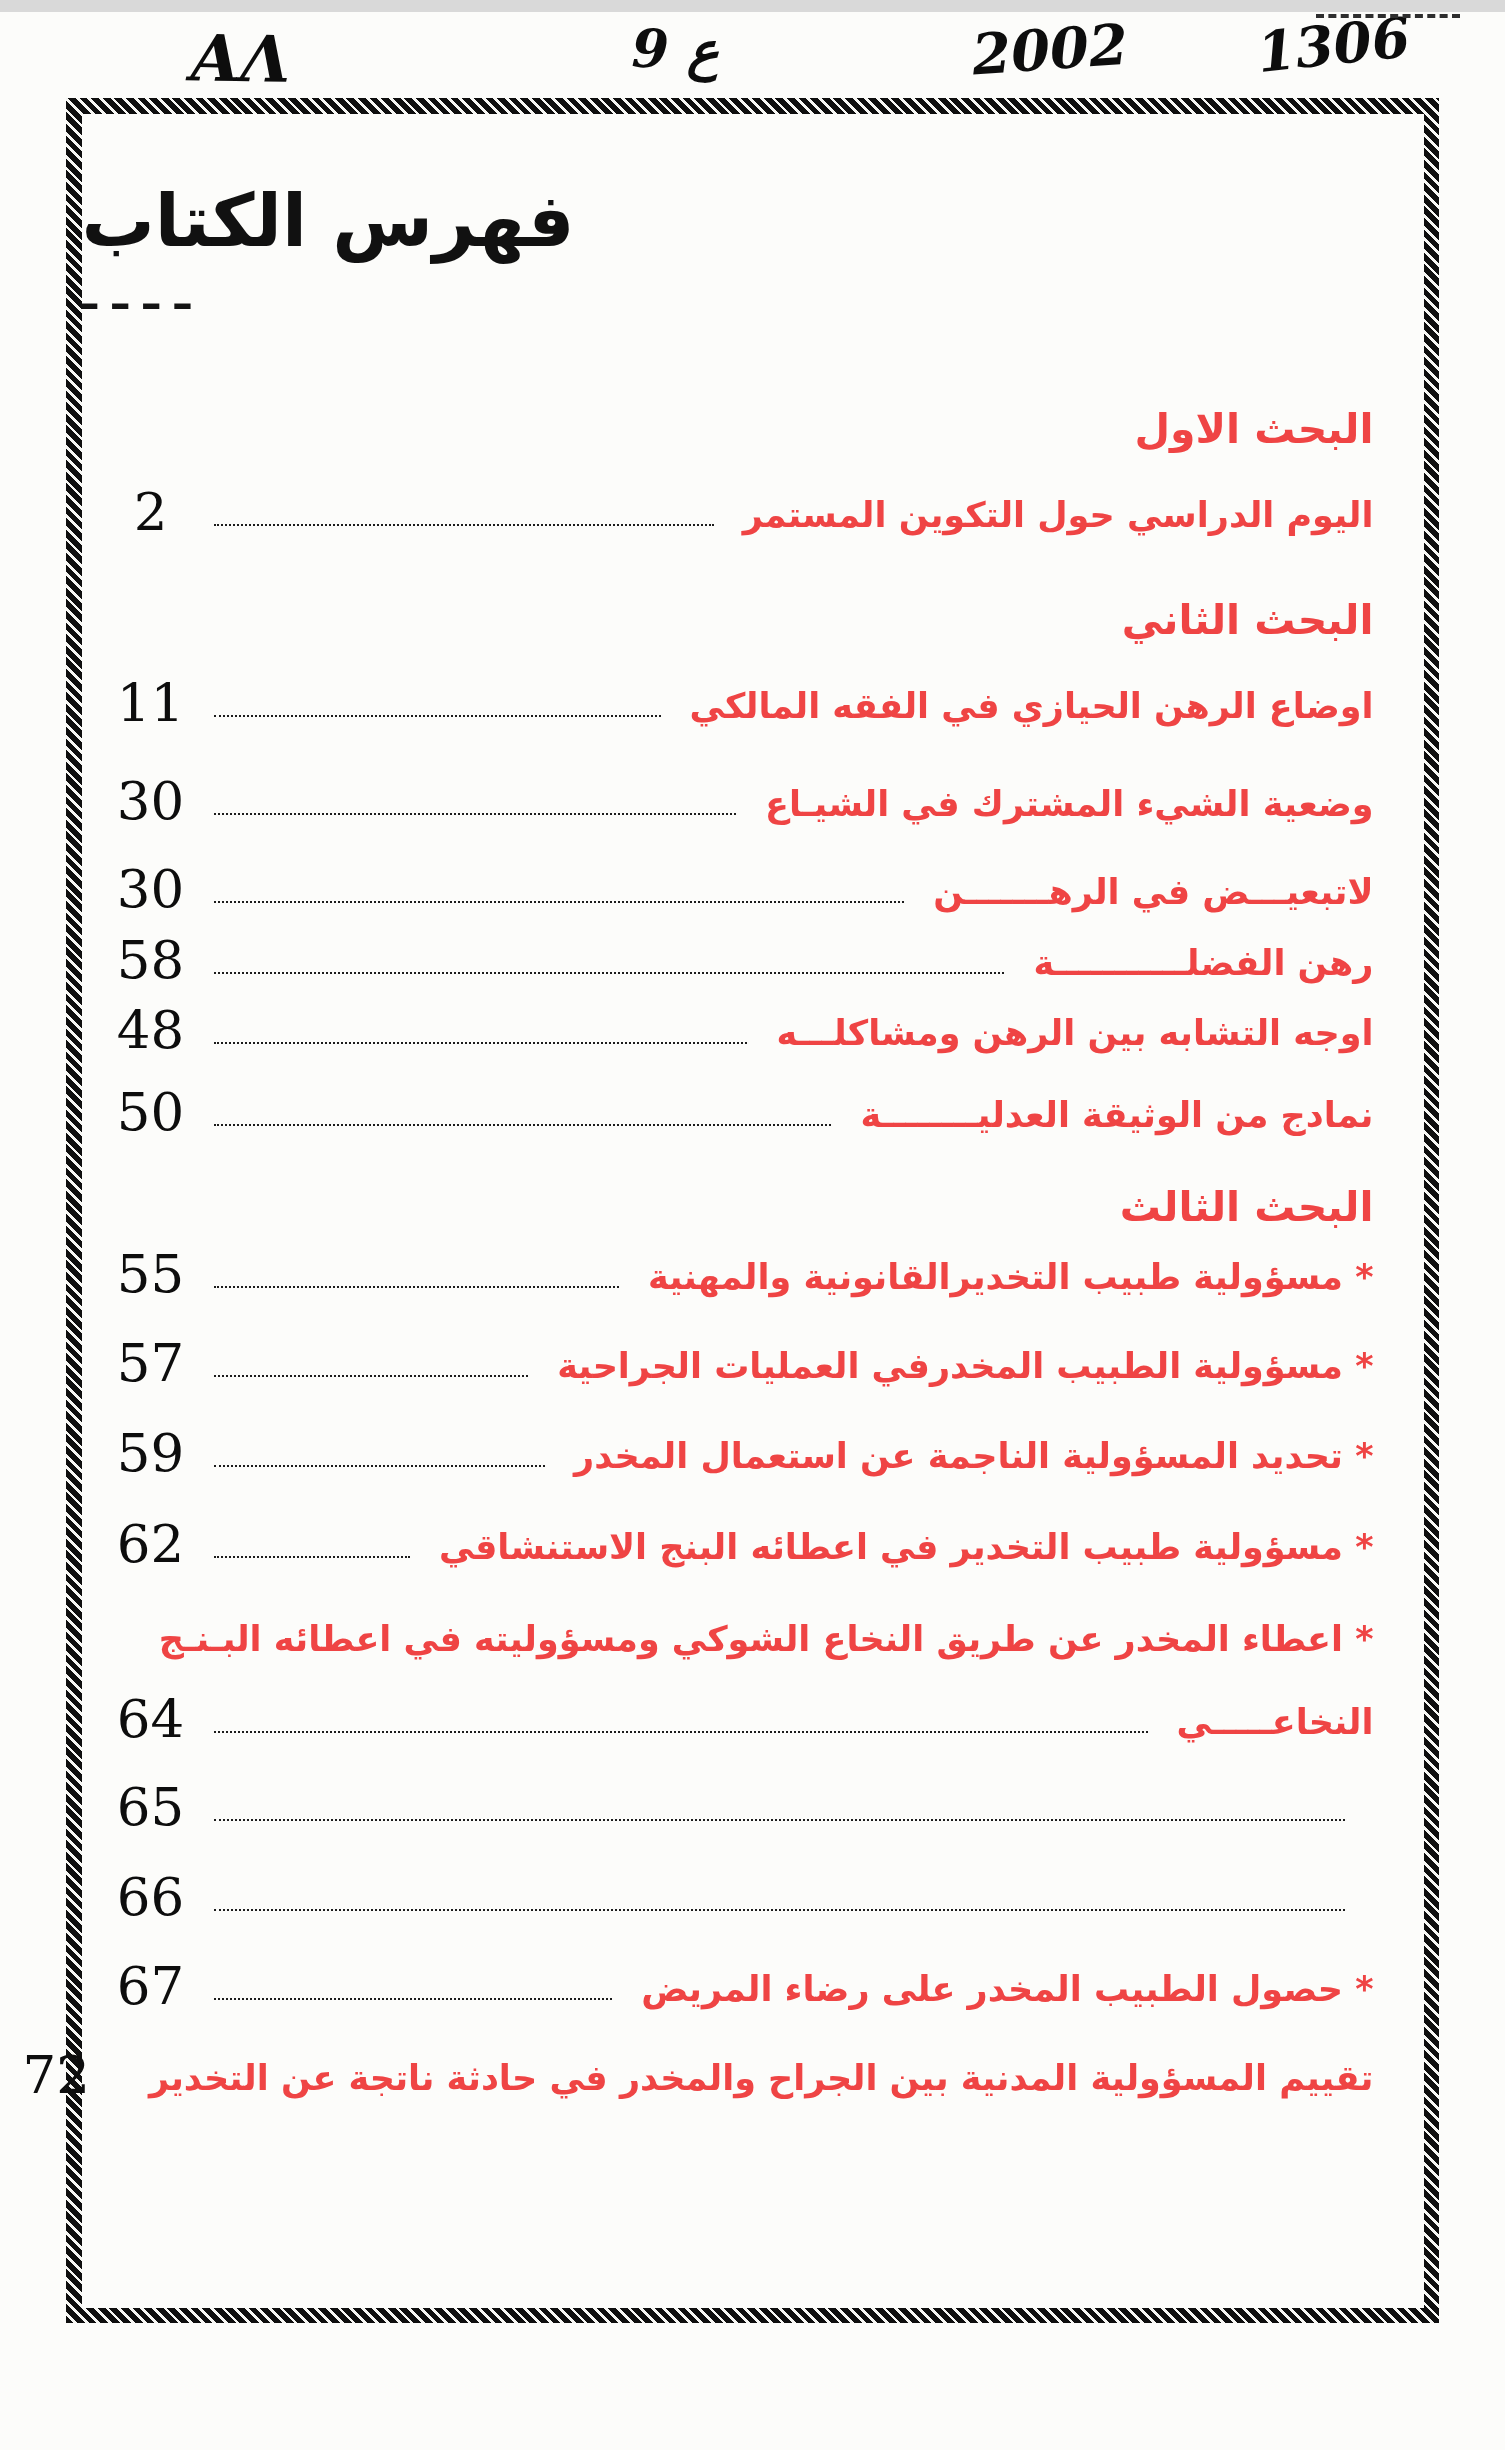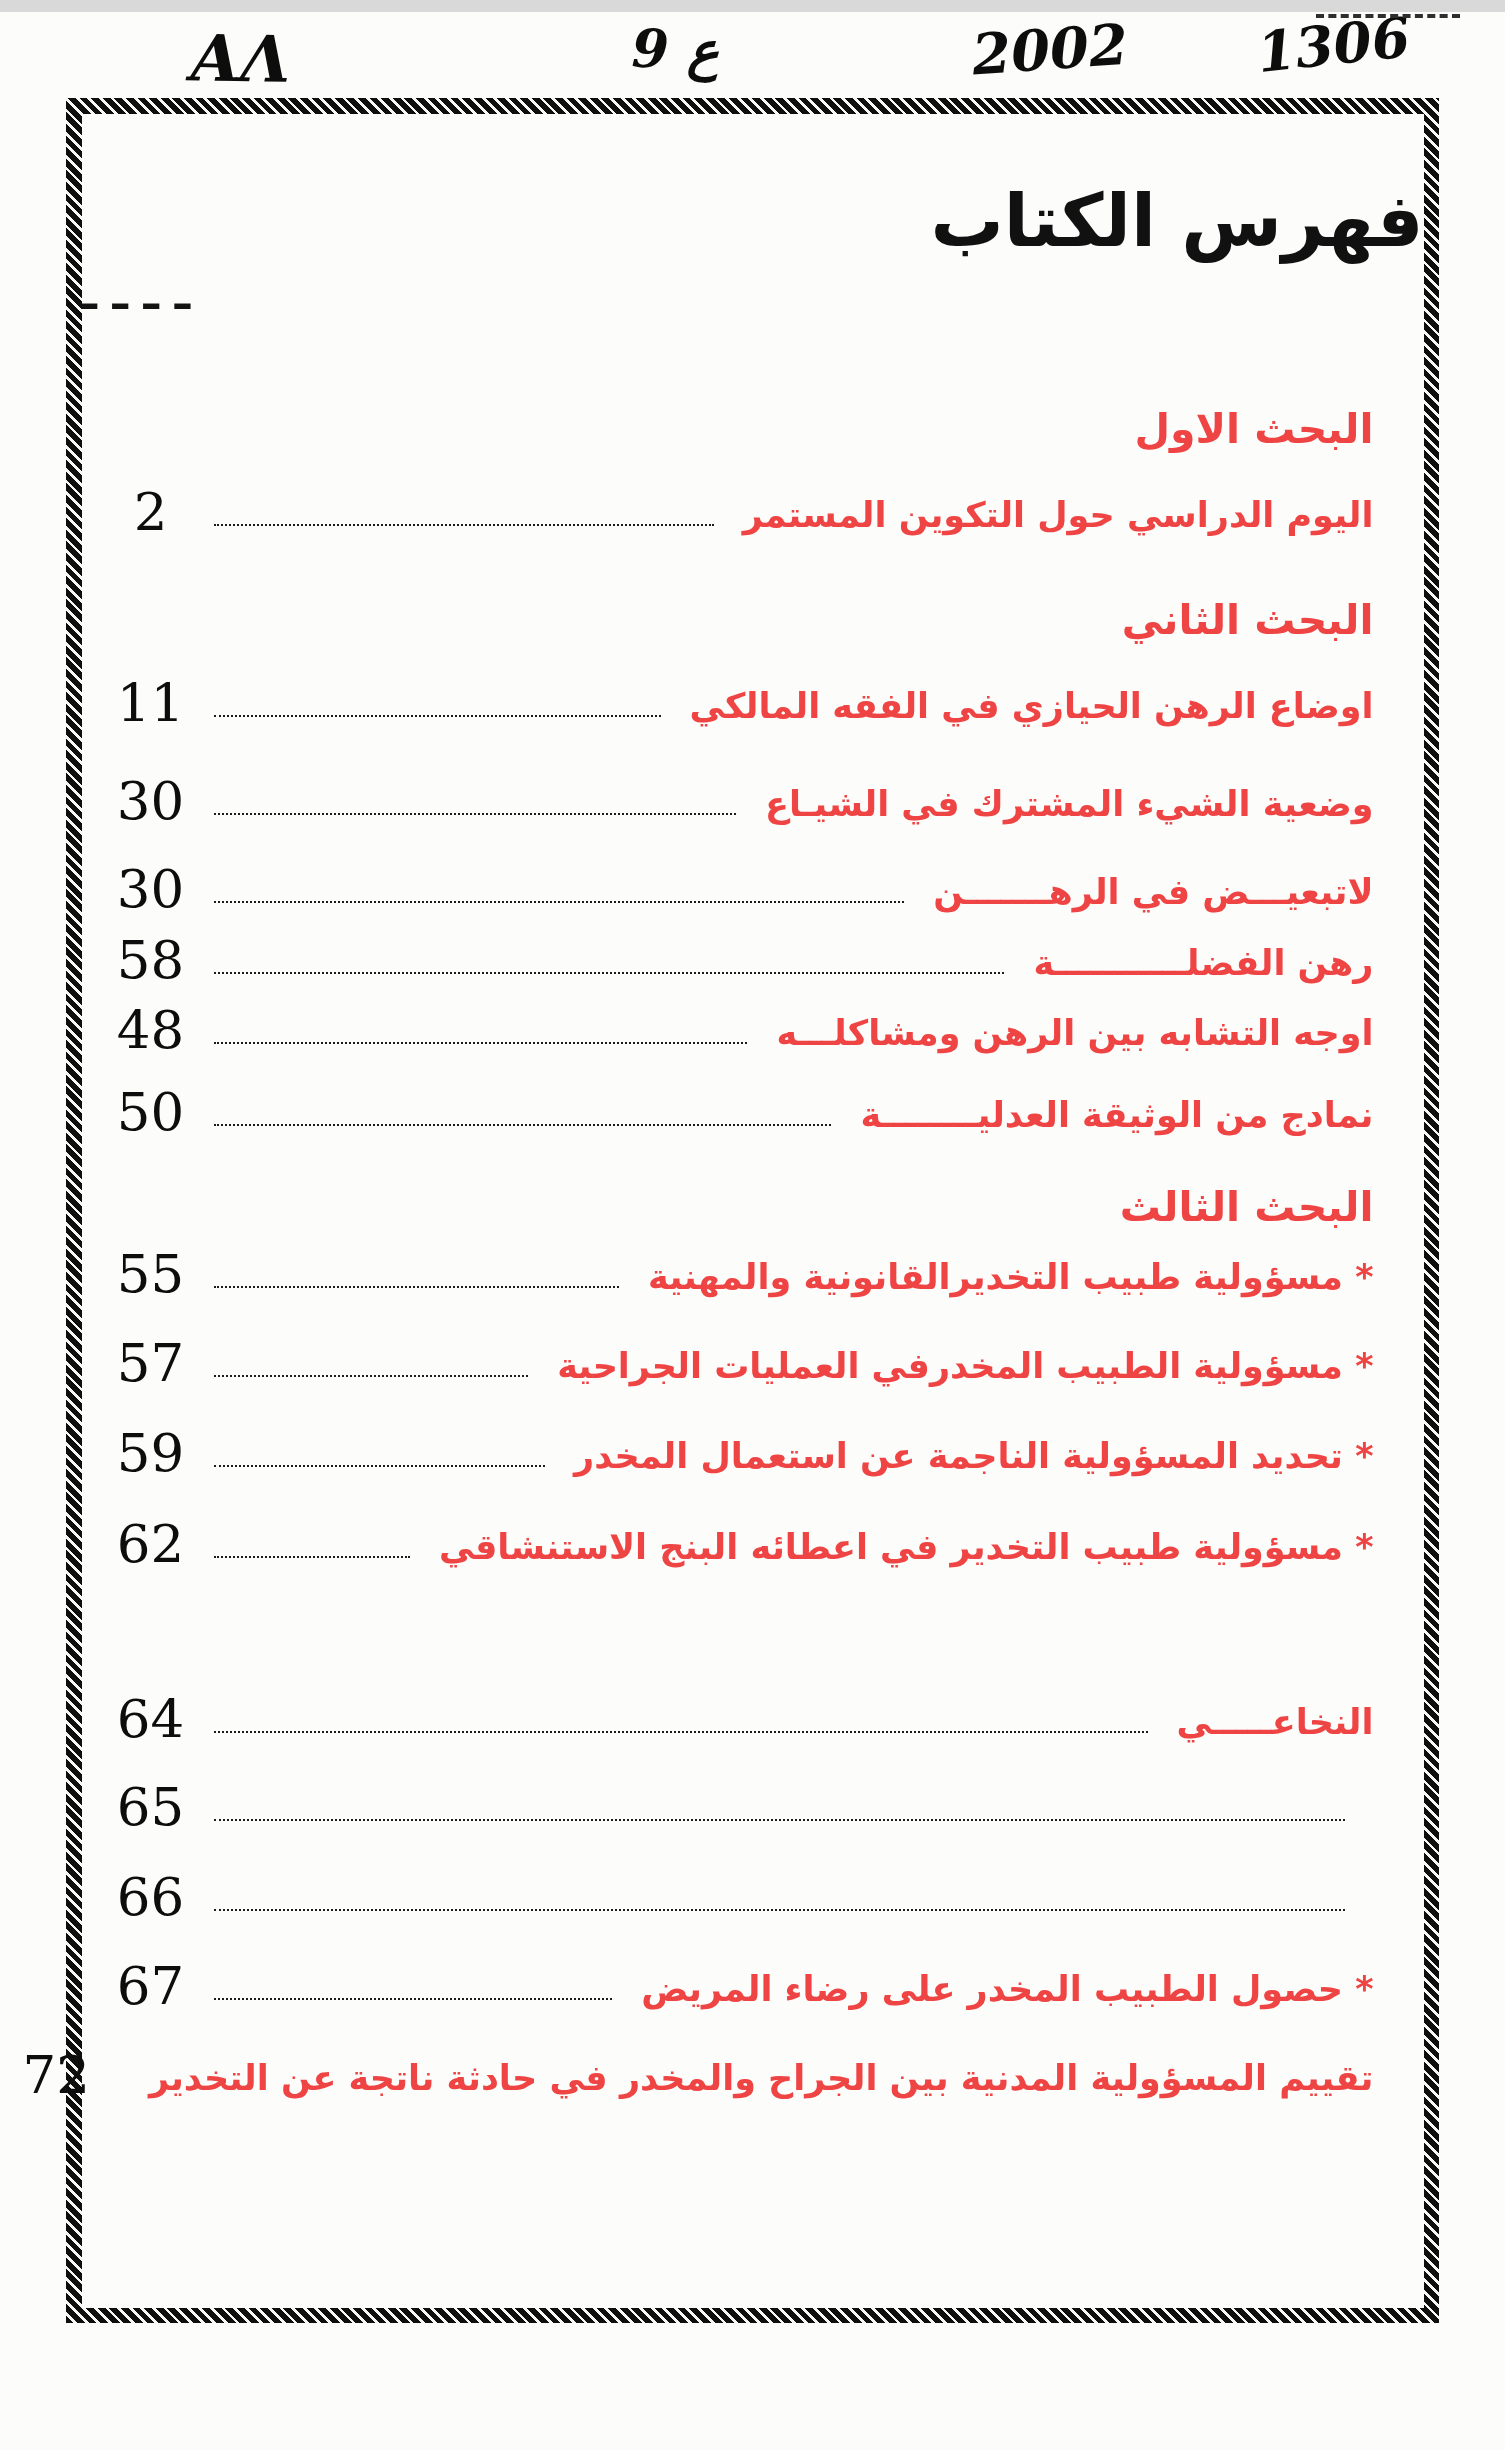--- a/index.html
+++ b/index.html
@@ -21,21 +21,21 @@
   
   .artifact{position:absolute;top:1.8px;left:1316px;width:144px;height:0;border-top:4.5px dashed #2e2e2e;}
   
   .frame{
     position:absolute;left:66px;top:86px;width:1373px;height:2225px;
     background:repeating-linear-gradient(45deg,#0f0f0f 0 5.5px,#f7f7f4 5.5px 8.2px);
   }
   .inner{position:absolute;inset:15.5px;background:#fcfcfa;}
   
   .title-row{
-    position:absolute;left:0;right:0;top:64px;text-align:right;
+    position:absolute;left:0;right:0;top:64px;text-align:left;
     font-weight:bold;font-size:73px;direction:rtl;
   }
   .underline-row{
     position:absolute;left:0;right:0;top:153px;
     font-weight:bold;font-size:45px;letter-spacing:14.6px;color:#131313;
   }
   
   .row{
     position:absolute;left:18px;right:50px;height:62px;
     display:flex;align-items:flex-end;direction:rtl;
@@ -145,20 +145,23 @@
         <span class="leader"></span>
         <span class="num">59</span>
       </div>
 
       <div class="row" style="top:1396px">
         <span class="t">* مسؤولية طبيب التخدير في اعطائه البنج الاستنشاقي</span>
         <span class="leader"></span>
         <span class="num">62</span>
       </div>
 
+      <div class="row" style="top:1488px">
+        <span class="t">* اعطاء المخدر عن طريق النخاع الشوكي ومسؤوليته في اعطائه البـنـج</span>
+      </div>
 
       <div class="row" style="top:1571px">
         <span class="t">النخاعـــــي</span>
         <span class="leader"></span>
         <span class="num">64</span>
       </div>
 
       <div class="row" style="top:1659px">
         <span class="leader"></span>
         <span class="num">65</span>

